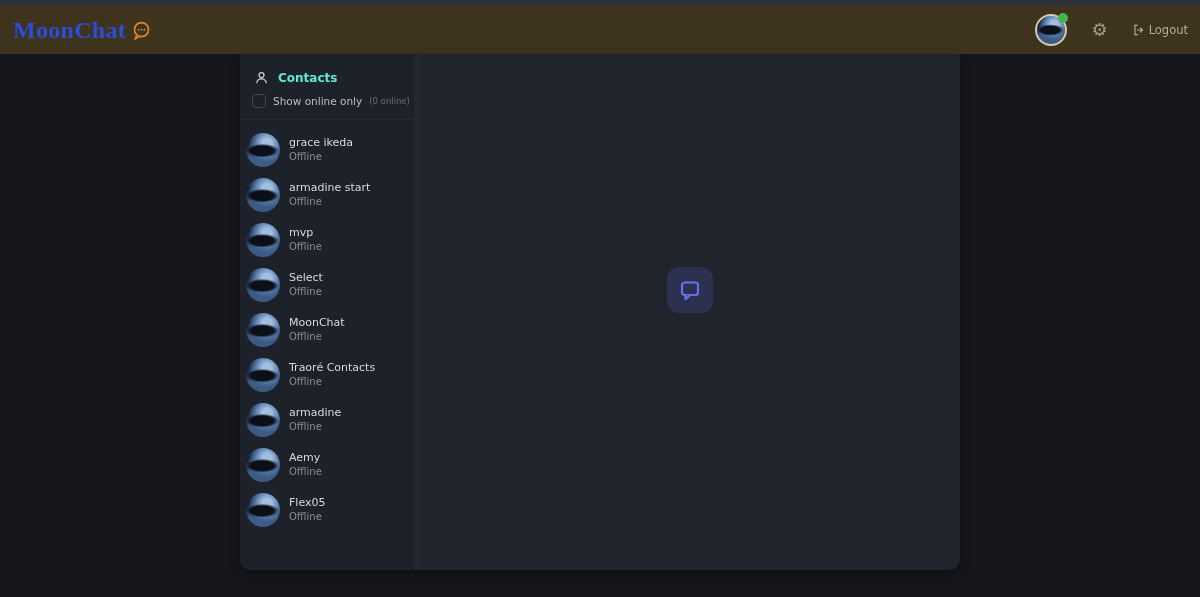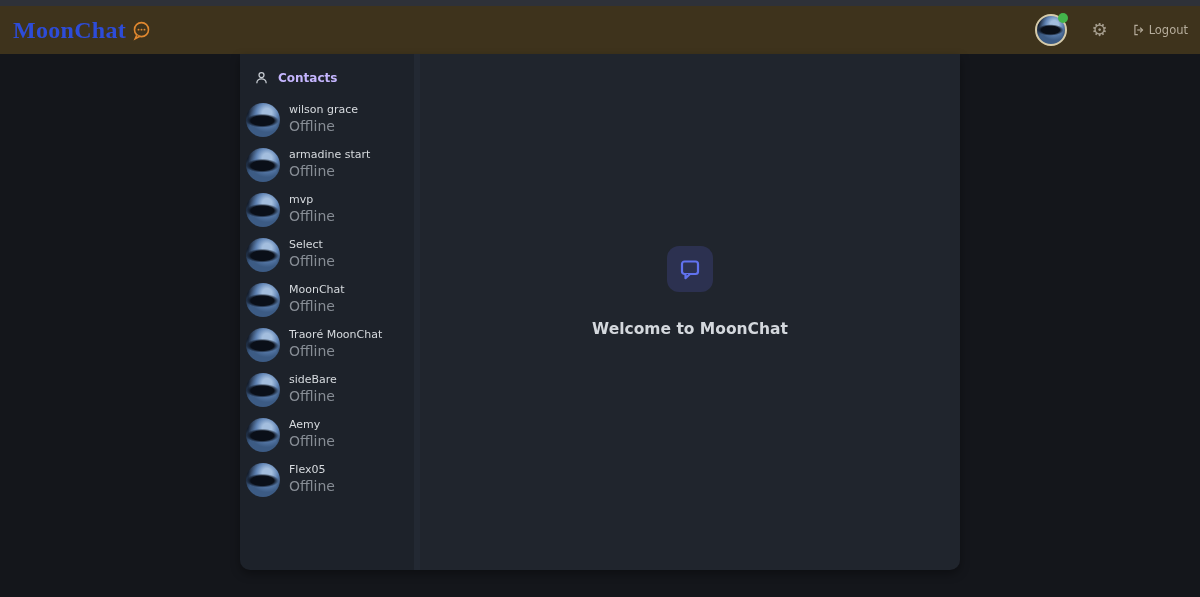--- a/index.html
+++ b/index.html
@@ -47,21 +47,21 @@
     display:flex; border-radius:0 0 10px 10px; overflow:hidden;
     box-shadow:0 4px 10px rgba(0,0,0,.35);
   }
   .sidebar {
     width:180px; background:#1d222a;
     border-right:6px solid #232933;
     padding-top:10px; display:flex; flex-direction:column;
   }
   .contacts-header {
     display:flex; align-items:center; gap:9px;
-    padding:6px 14px 5px; color:#c4b5fd; font-size:12px; font-weight:600;
+    padding:6px 14px 5px; color:#5eead4; font-size:12px; font-weight:600;
   }
   .filter-row {
     display:flex; align-items:center; gap:7px;
     padding:4px 10px 11px 12px; border-bottom:1px solid #262b34;
   }
   .checkbox {
     width:14px; height:14px; border:1.5px solid #3e4650; border-radius:4px;
     background:transparent; flex-shrink:0; cursor:pointer;
   }
   .filter-label { font-size:10.5px; color:#b9bfc6; white-space:nowrap; }
@@ -74,21 +74,21 @@
   .avatar {
     width:34px; height:34px; border-radius:50%; flex-shrink:0;
     background:
       radial-gradient(ellipse 62% 26% at 48% 52%, #0a0f18 0 55%, transparent 78%),
       radial-gradient(circle at 62% 30%, #a3bede 0 15%, #5f83b4 34%, transparent 60%),
       radial-gradient(circle at 50% 88%, #3c5b84 0 42%, transparent 72%),
       #131b29;
   }
   .contact-meta { display:flex; flex-direction:column; gap:1px; }
   .contact-name { font-size:11px; color:#d6dade; line-height:1.25; }
-  .contact-status { font-size:14px; color:#878d95; line-height:1.25; }
+  .contact-status { font-size:10px; color:#878d95; line-height:1.25; }
   
   .main {
     flex:1; background:#20252d;
     display:flex; align-items:center; justify-content:center;
   }
   .welcome { display:flex; flex-direction:column; align-items:center; text-align:center; margin-top:-16px; }
   .welcome-icon {
     width:46px; height:46px; border-radius:12px; background:#2c3150;
     display:flex; align-items:center; justify-content:center; margin-bottom:28px;
   }
@@ -138,27 +138,32 @@
     <div class="contacts-header">
       <span>
         <svg width="15" height="15" viewBox="0 0 24 24" fill="none" stroke="#c9ced4" stroke-width="2">
           <circle cx="12" cy="8" r="4"></circle>
           <path d="M4.5 21 c0-4.2 3.3-7 7.5-7 s7.5 2.8 7.5 7"></path>
         </svg>
       </span>
       <span>Contacts</span>
     </div>
 
+    <div class="filter-row">
+      <span class="checkbox"></span>
+      <span class="filter-label">Show online only</span>
+      <span class="filter-count">(0 online)</span>
+    </div>
 
     <div class="contact-list">
 
       <div class="contact">
         <div class="avatar"></div>
         <div class="contact-meta">
-          <span class="contact-name">wilson grace</span>
+          <span class="contact-name">grace ikeda</span>
           <span class="contact-status">Offline</span>
         </div>
       </div>
 
       <div class="contact">
         <div class="avatar"></div>
         <div class="contact-meta">
           <span class="contact-name">armadine start</span>
           <span class="contact-status">Offline</span>
         </div>
@@ -184,29 +189,29 @@
         <div class="avatar"></div>
         <div class="contact-meta">
           <span class="contact-name">MoonChat</span>
           <span class="contact-status">Offline</span>
         </div>
       </div>
 
       <div class="contact">
         <div class="avatar"></div>
         <div class="contact-meta">
-          <span class="contact-name">Traoré MoonChat</span>
-          <span class="contact-status">Offline</span>
-        </div>
-      </div>
-
-      <div class="contact">
-        <div class="avatar"></div>
-        <div class="contact-meta">
-          <span class="contact-name">sideBare</span>
+          <span class="contact-name">Traoré Contacts</span>
+          <span class="contact-status">Offline</span>
+        </div>
+      </div>
+
+      <div class="contact">
+        <div class="avatar"></div>
+        <div class="contact-meta">
+          <span class="contact-name">armadine</span>
           <span class="contact-status">Offline</span>
         </div>
       </div>
 
       <div class="contact">
         <div class="avatar"></div>
         <div class="contact-meta">
           <span class="contact-name">Aemy</span>
           <span class="contact-status">Offline</span>
         </div>
@@ -224,17 +229,16 @@
   </aside>
 
   <main class="main">
     <div class="welcome">
       <div class="welcome-icon">
         <svg width="24" height="24" viewBox="0 0 24 24" fill="none" stroke="#6172ee" stroke-width="2.2" stroke-linejoin="round">
           <rect x="4" y="4.5" width="16" height="12.5" rx="2.5"></rect>
           <path d="M7.5 17 v4.2 L12 17" fill="#2c3150"></path>
         </svg>
       </div>
-      <div class="welcome-title">Welcome to MoonChat</div>
     </div>
   </main>
 
 </div>
 
 </body></html>

